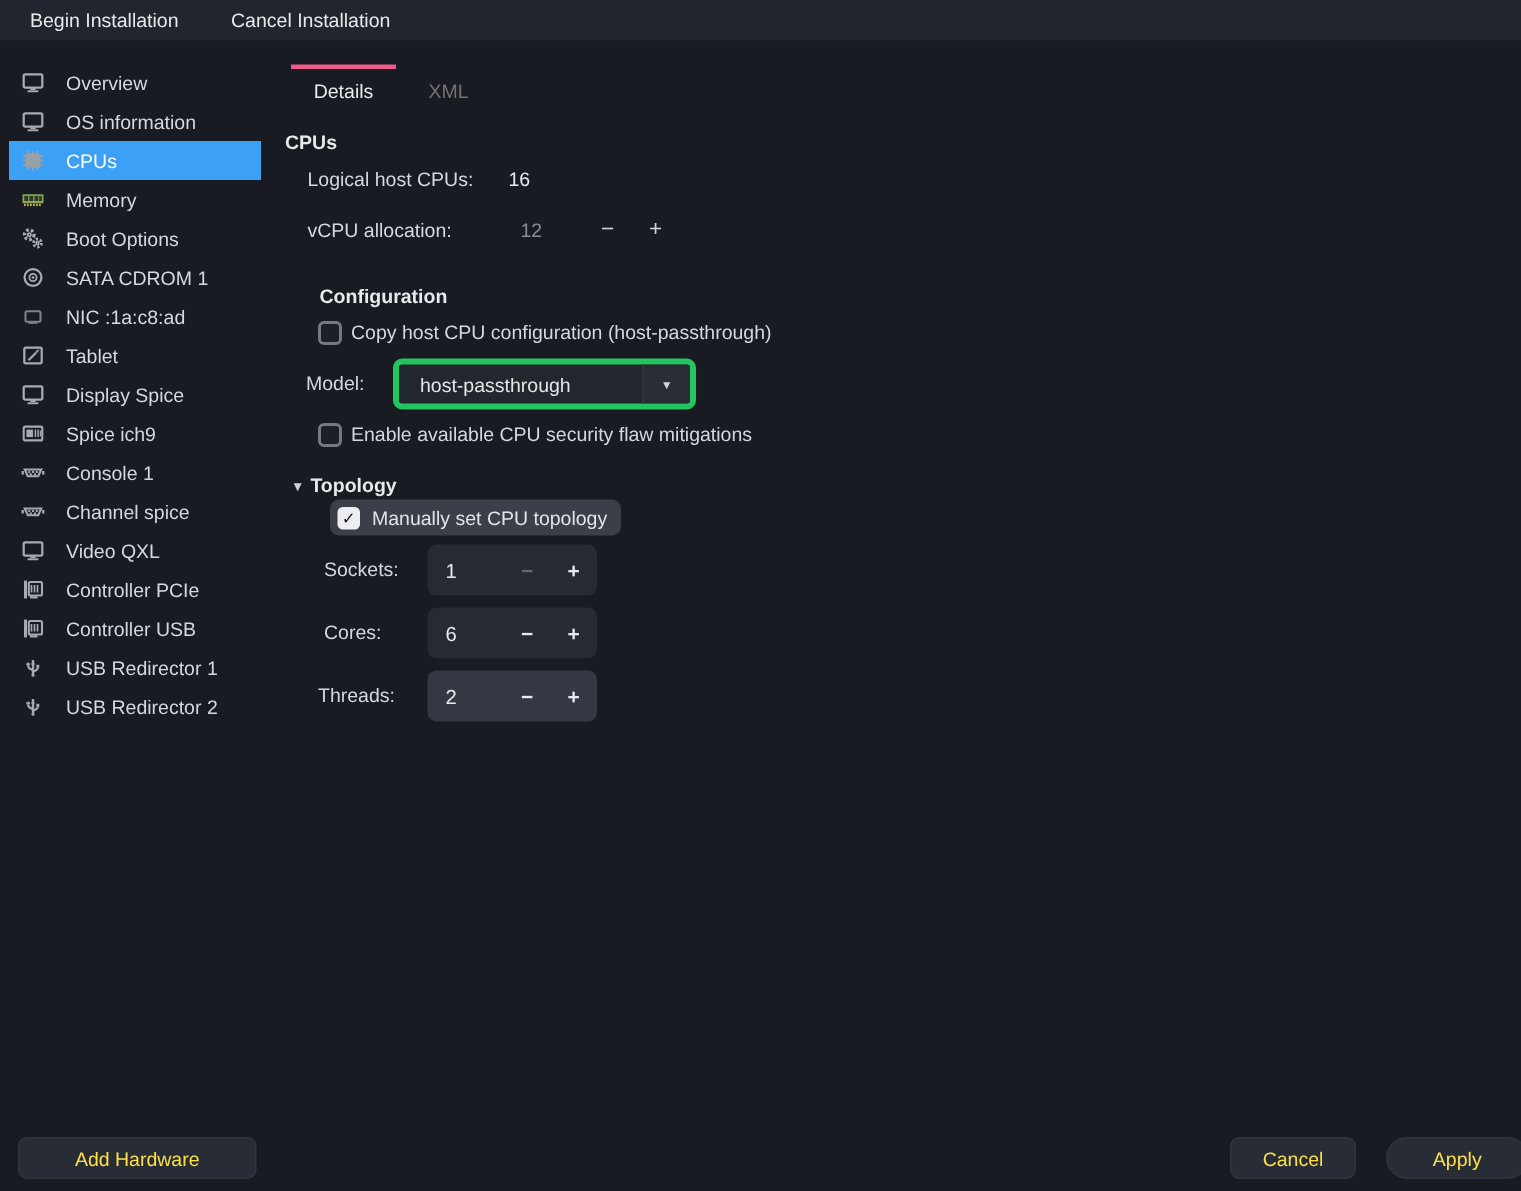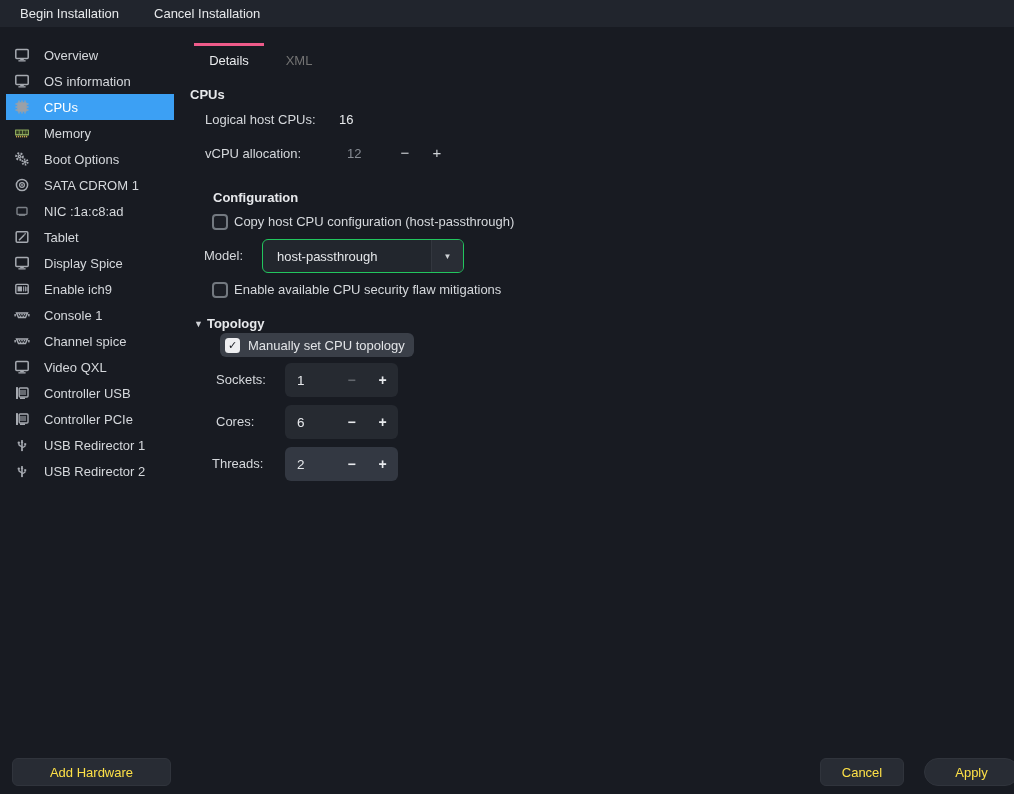--- a/index.html
+++ b/index.html
@@ -34,21 +34,21 @@
   .val{color:#e7e9ec;}
 
   
   .cb{position:absolute;width:16px;height:16px;border:2px solid #737980;border-radius:4px;
     box-sizing:border-box;background:#1c1f26;}
   .cb-checked{width:15px;height:15px;border-radius:3.5px;background:#edeef0;color:#15181e;
     display:flex;align-items:center;justify-content:center;font-size:11px;font-weight:bold;flex:0 0 15px;}
 
   
   .combo{position:absolute;left:262px;top:239px;width:202px;height:34px;display:flex;
-    background:#22262d;border:1px solid #22c55e;border-radius:6px;box-sizing:border-box;overflow:hidden;}
+    background:#22262d;border:4px solid #22c55e;border-radius:6px;box-sizing:border-box;overflow:hidden;}
   .combo-entry{flex:1;display:flex;align-items:center;padding-left:14px;color:#e4e6e9;}
   .combo-btn{width:31px;display:flex;align-items:center;justify-content:center;
     background:#292d35;border-left:1px solid #33373f;color:#d0d3d7;font-size:8px;}
 
   
   .flat-sbtn{width:24px;text-align:center;color:#cfd3d7;font-size:15px;}
 
   
   .expander{display:flex;align-items:center;gap:4px;}
   .expander .tri{font-size:9px;color:#d0d3d7;}
@@ -185,21 +185,21 @@
       <div class="side-item">
       <span class="icon">
           <svg viewBox="0 0 16 16">
             <rect x="1.8" y="3.4" width="12.4" height="9.2" rx="1" fill="none" stroke="#a6aab1" stroke-width="1.4"></rect>
             <rect x="3.6" y="5.4" width="4.4" height="5" fill="#a6aab1"></rect>
             <g stroke="#a6aab1" stroke-width="1">
               <path d="M9.6 5.4v5M11.4 5.4v5M13 6v4"></path>
             </g>
           </svg>
         </span>
-      <span class="label">Enable ich9</span>
+      <span class="label">Spice ich9</span>
     </div>
       <div class="side-item">
       <span class="icon">
           <svg viewBox="0 0 16 16">
             <path d="M2.5 6 h11 l-2 4.5 h-7 z" fill="none" stroke="#a6aab1" stroke-width="1.4"></path>
             <g fill="#a6aab1">
               <circle cx="5.5" cy="7.6" r="0.8"></circle>
               <circle cx="8" cy="7.6" r="0.8"></circle>
               <circle cx="10.5" cy="7.6" r="0.8"></circle>
               <circle cx="6.5" cy="9.3" r="0.8"></circle>
@@ -242,34 +242,34 @@
       <span class="icon">
           <svg viewBox="0 0 16 16">
             <rect x="2" y="2" width="2" height="12" rx="0.5" fill="#a6aab1"></rect>
             <rect x="5.2" y="3" width="8.8" height="9" rx="1" fill="none" stroke="#a6aab1" stroke-width="1.4"></rect>
             <g stroke="#a6aab1" stroke-width="1.1">
               <path d="M7 5v5M9 5v5M11 5v5"></path>
             </g>
             <rect x="6" y="12.5" width="5" height="1.5" fill="#a6aab1"></rect>
           </svg>
         </span>
-      <span class="label">Controller USB</span>
+      <span class="label">Controller PCIe</span>
     </div>
       <div class="side-item">
       <span class="icon">
           <svg viewBox="0 0 16 16">
             <rect x="2" y="2" width="2" height="12" rx="0.5" fill="#a6aab1"></rect>
             <rect x="5.2" y="3" width="8.8" height="9" rx="1" fill="none" stroke="#a6aab1" stroke-width="1.4"></rect>
             <g stroke="#a6aab1" stroke-width="1.1">
               <path d="M7 5v5M9 5v5M11 5v5"></path>
             </g>
             <rect x="6" y="12.5" width="5" height="1.5" fill="#a6aab1"></rect>
           </svg>
         </span>
-      <span class="label">Controller PCIe</span>
+      <span class="label">Controller USB</span>
     </div>
       <div class="side-item">
       <span class="icon">
           <svg viewBox="0 0 16 16" stroke="#a6aab1" fill="#a6aab1">
             <path d="M8 3v10" stroke-width="1.6" fill="none"></path>
             <path d="M8 3.6 L6.6 6 h2.8 z" stroke="none"></path>
             <path d="M8 10.5 C8 8.8 4.8 9.6 4.8 7" stroke-width="1.4" fill="none"></path>
             <path d="M8 11.5 C8 9.8 11.2 10.6 11.2 8.2" stroke-width="1.4" fill="none"></path>
             <circle cx="4.8" cy="5.8" r="1.2" stroke="none"></circle>
             <rect x="10.2" y="6.2" width="2" height="2" stroke="none"></rect>

